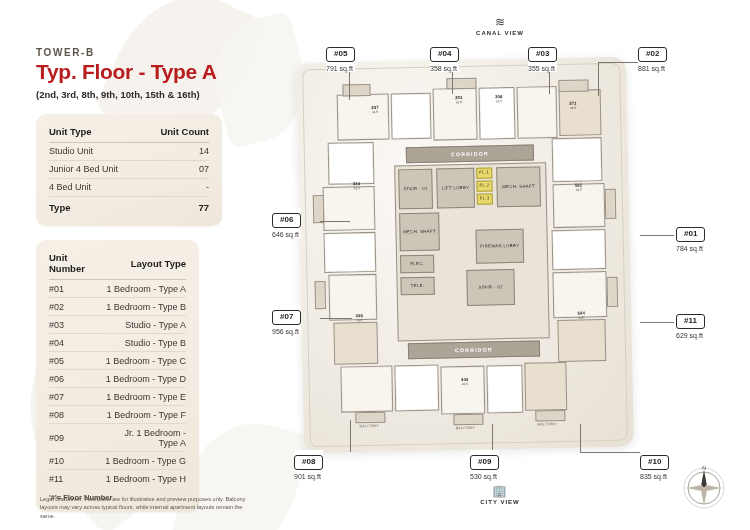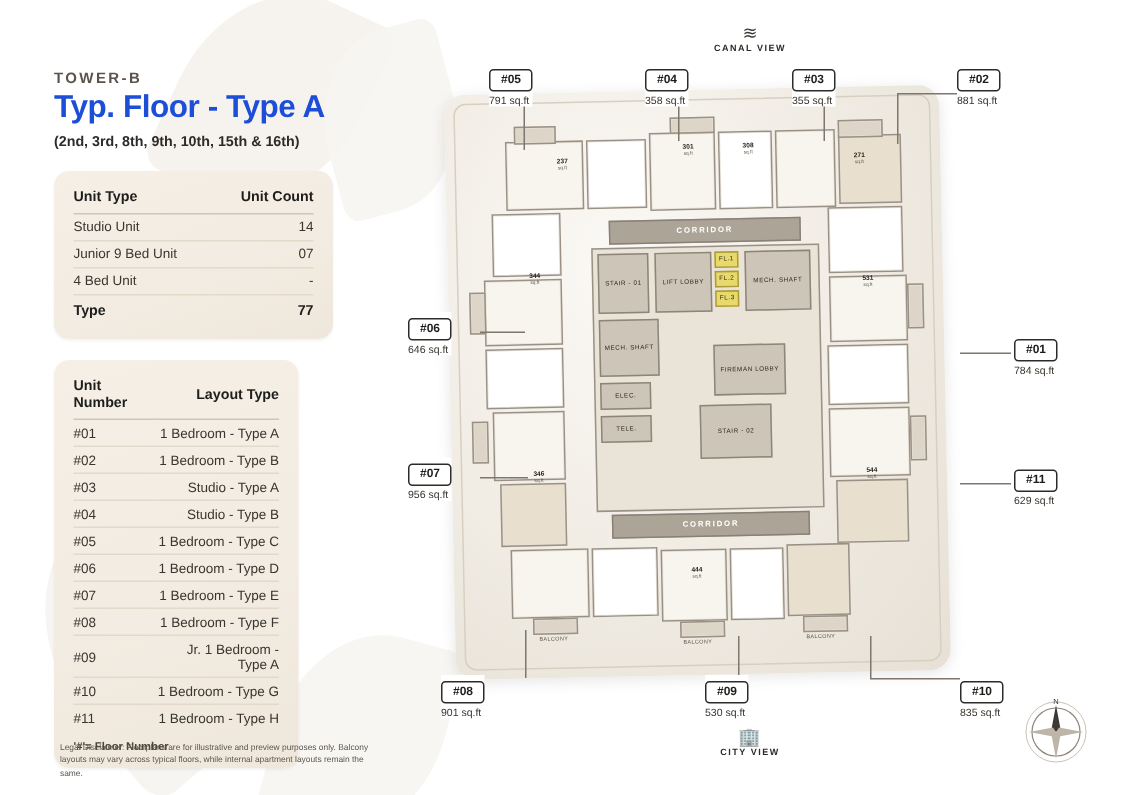--- a/index.html
+++ b/index.html
@@ -30,21 +30,21 @@
 
   
   .left-panel {
     position: absolute; left: 36px; top: 47px; width: 200px;
   }
   .tower-label {
     font-size: 10px; letter-spacing: 1.6px; font-weight: 700;
     color: #5b544a; margin-bottom: 2px;
   }
   .title {
-    font-size: 21px; font-weight: 700; color: #1d4ed8; letter-spacing: -0.3px;
+    font-size: 21px; font-weight: 700; color: #b91c1c; letter-spacing: -0.3px;
     line-height: 1.12;
   }
   .subtitle {
     font-size: 9.5px; font-weight: 700; color: #2b2b29; margin-top: 5px;
   }
 
   
   .card {
     margin-top: 14px;
     background: linear-gradient(160deg, #f6efe6 0%, #f3ece2 55%, #efe7db 100%);
@@ -199,21 +199,21 @@
             <th>Unit Type</th>
             <th class="right">Unit Count</th>
           </tr>
         </thead>
         <tbody>
           <tr>
             <td>Studio Unit</td>
             <td class="right">14</td>
           </tr>
           <tr>
-            <td>Junior 9 Bed Unit</td>
+            <td>Junior 4 Bed Unit</td>
             <td class="right">07</td>
           </tr>
           <tr>
             <td>4 Bed Unit</td>
             <td class="right">-</td>
           </tr>
           <tr class="total">
             <td>Type</td>
             <td class="right">77</td>
           </tr>

